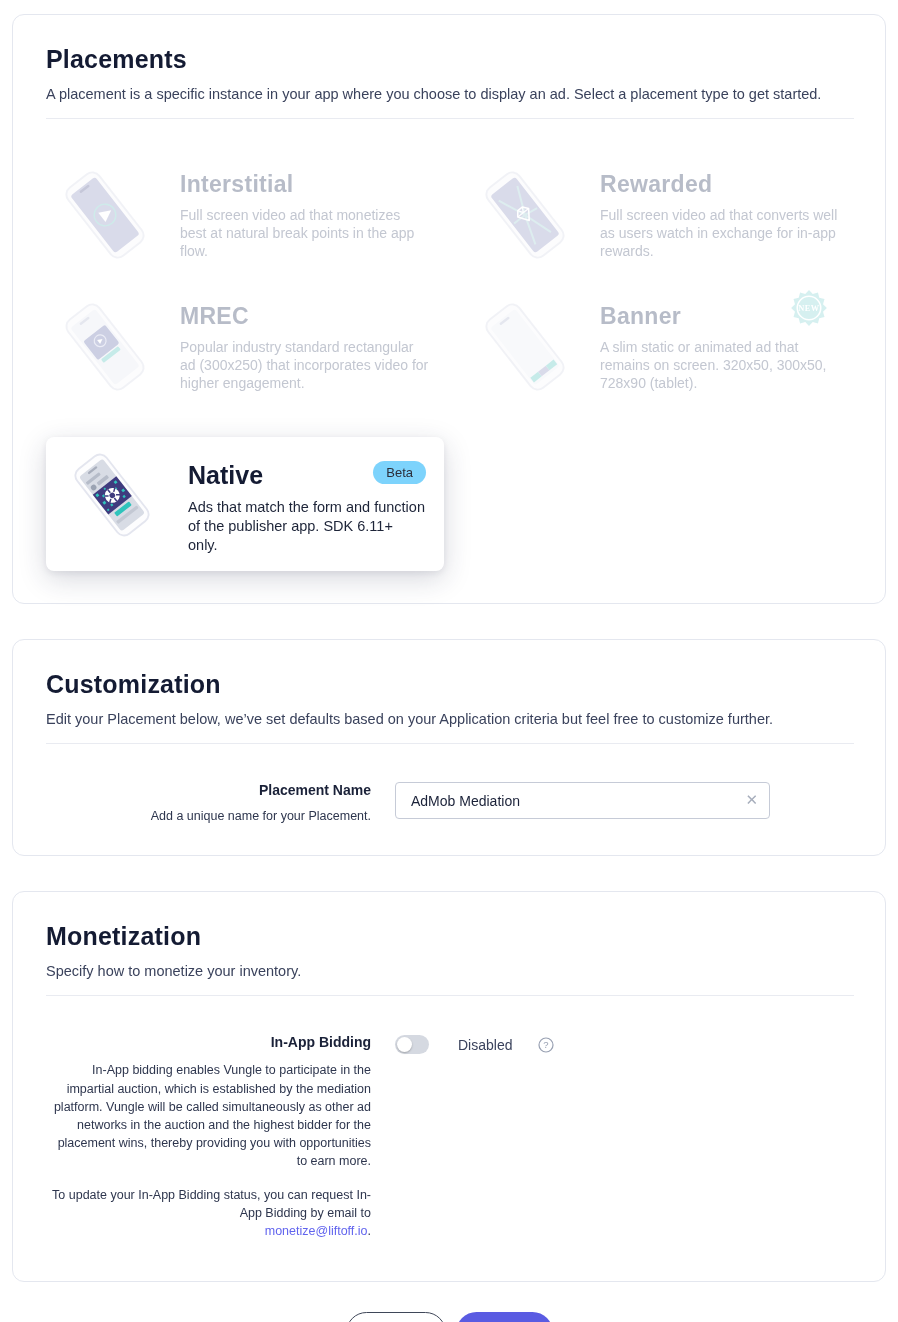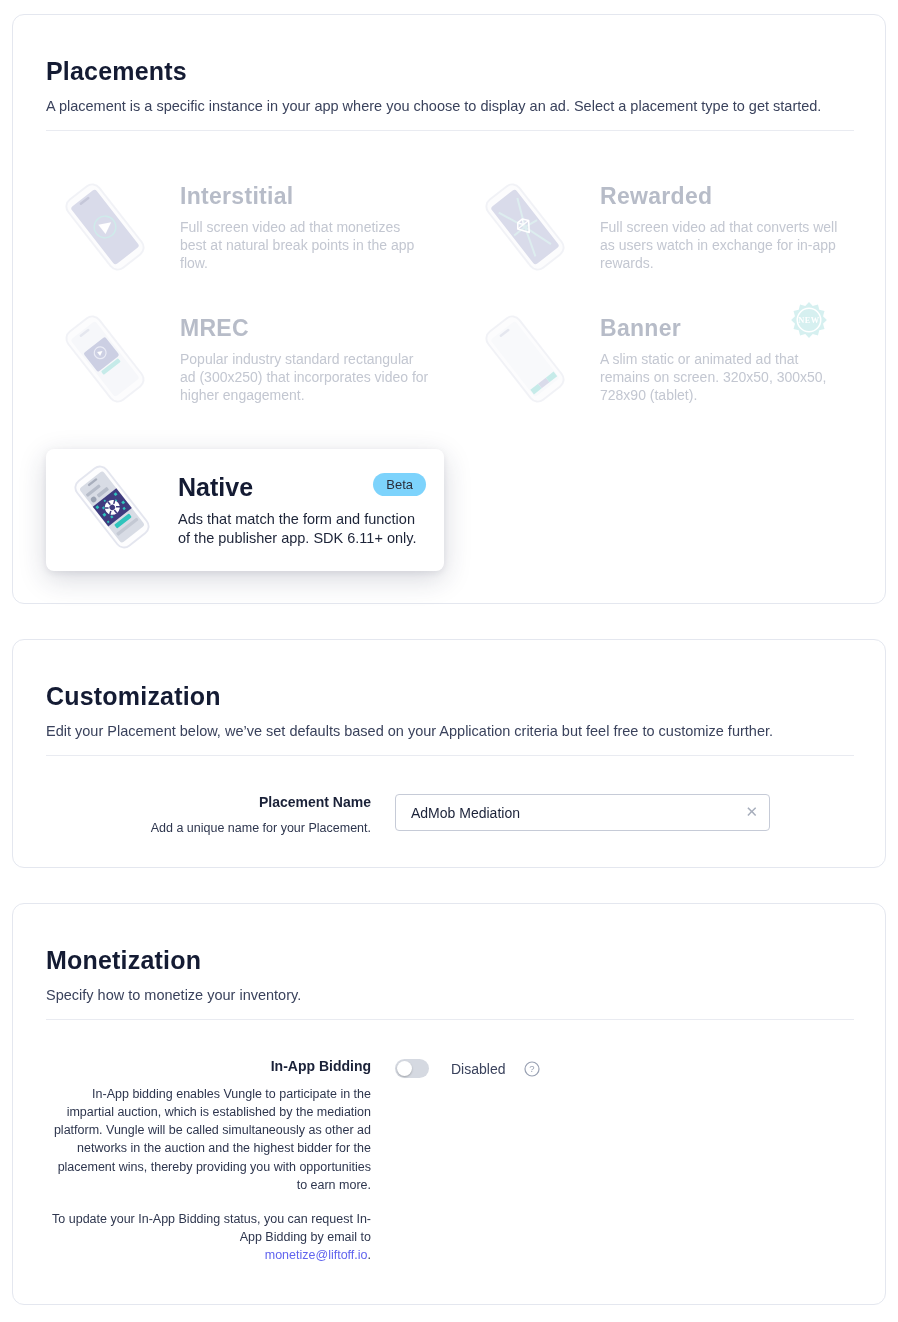--- a/index.html
+++ b/index.html
@@ -7,21 +7,21 @@
   body {
     width: 898px;
     font-family: "Liberation Sans", sans-serif;
     color: #343c55;
   }
   .page { width: 898px; padding: 14px 12px 30px; }
   .card {
     background: #fff;
     border: 1px solid #e4e7ef;
     border-radius: 12px;
-    padding: 42px 31px 32px 33px;
+    padding: 30px 31px 32px 33px;
     margin-bottom: 35px;
   }
   .card-title {
     font-size: 25px;
     font-weight: 700;
     color: #141b33;
     letter-spacing: .2px;
     margin-bottom: 12px;
   }
   .card-sub { font-size: 14.5px; color: #3a425c; }
@@ -49,21 +49,21 @@
 
   
   .native-card {
     margin-top: 40px;
     width: 398px;
     border-radius: 8px;
     background: #fff;
     box-shadow: 0 8px 28px rgba(35,40,70,.18), 0 2px 6px rgba(35,40,70,.08);
     padding: 10px 18px 16px 10px;
     display: flex;
-    gap: 10px;
+    gap: 20px;
     position: relative;
     cursor: pointer;
   }
   .native-card .type-icon { width: 112px; height: 96px; flex: 0 0 112px; }
   .native-text { padding-top: 14px; flex: 1; }
   .native-title { font-size: 25px; font-weight: 700; color: #141b33; margin-bottom: 8px; }
   .native-desc { font-size: 14.5px; line-height: 1.32; color: #1d2438; max-width: 255px; }
   .beta-badge {
     position: absolute; top: 24px; right: 18px;
     background: #7dd3fc; color: #2b2e3a;
@@ -88,21 +88,21 @@
   }
   .clear-x {
     position: absolute; right: 12px; top: 9px;
     font-size: 15px; color: #a7aebc; cursor: pointer; line-height: 1.2;
   }
 
   
   .bidding-desc { font-size: 12.5px; line-height: 1.45; color: #2e364e; margin-bottom: 16px; }
   .bidding-note { font-size: 12.5px; line-height: 1.45; color: #2e364e; }
   .email-link { color: #6164ee; text-decoration: none; cursor: pointer; }
-  .toggle-row { display: flex; align-items: center; gap: 22px; padding-top: 1px; }
+  .toggle-row { display: flex; align-items: center; gap: 29px; padding-top: 1px; }
   .toggle {
     width: 34px; height: 19px; border-radius: 10px;
     background: #d5d9e1; position: relative; cursor: pointer; flex: 0 0 34px;
   }
   .toggle-knob {
     position: absolute; left: 2px; top: 2px;
     width: 15px; height: 15px; border-radius: 50%;
     background: #fff; box-shadow: 0 1px 2px rgba(0,0,0,.25);
   }
   .toggle-state { font-size: 14px; color: #3a425c; }

